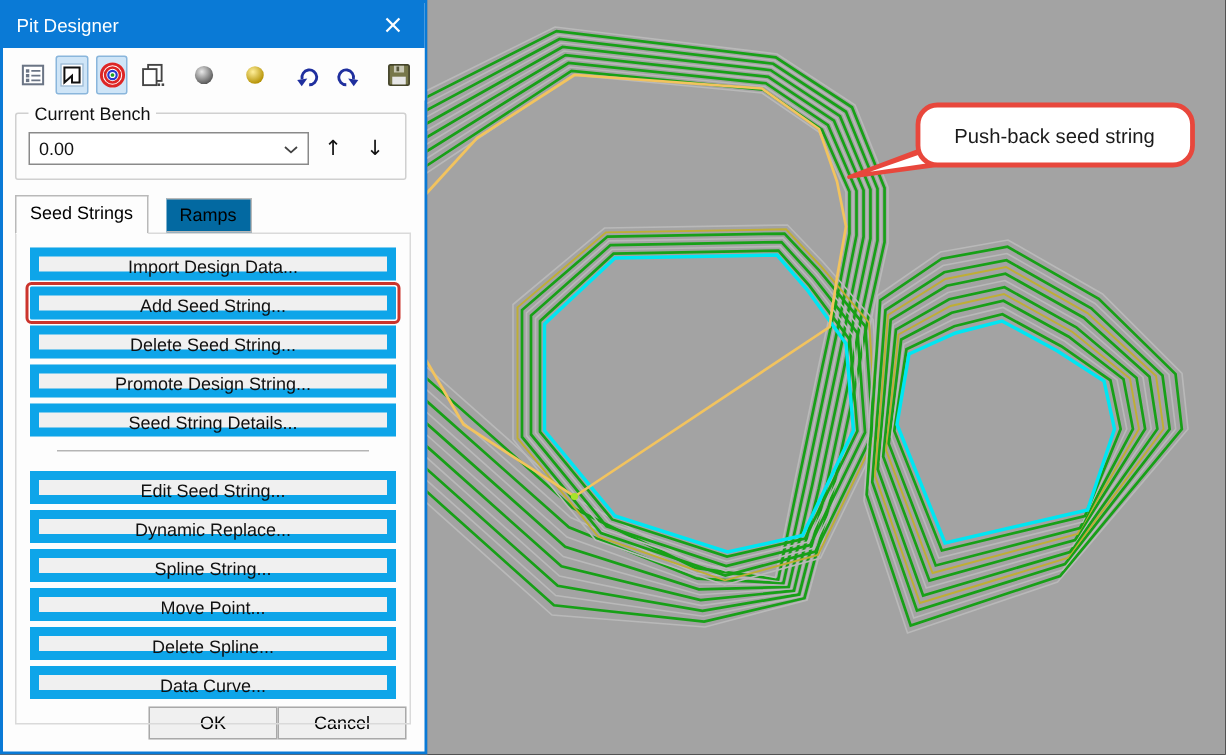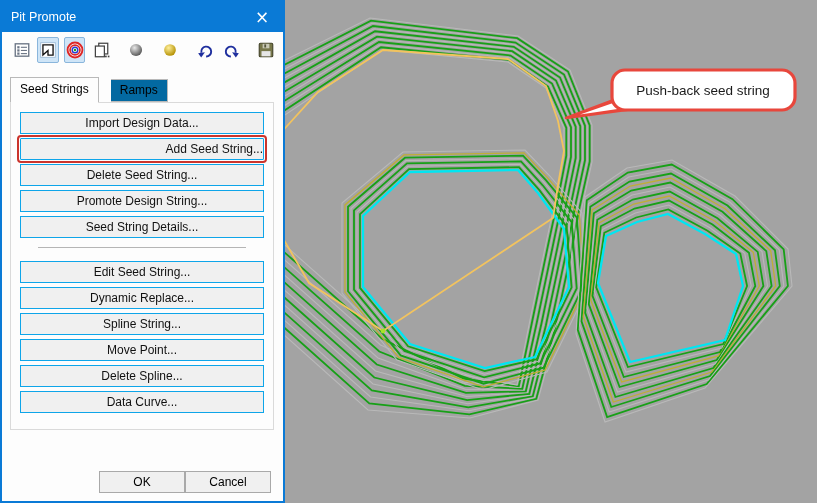--- a/index.html
+++ b/index.html
@@ -31,42 +31,42 @@
   .combo .val { flex:1; }
   .arrow-btn { width:24px; height:22px; border:none; background:transparent; font-size:14px;
     color:#111; font-family:"DejaVu Sans", sans-serif; cursor:pointer; }
 
   .tabs { display:flex; margin:10px 0 0 8px; position:relative; z-index:2;gap:12px; }
   .tab { font-size:12px; padding:3px 9px 4px 9px; border:1px solid #b9b9b9; cursor:pointer; }
   .tab.active { background:#fdfdfd; border-bottom:1px solid #fdfdfd; margin-bottom:-1px; padding-top:4px; }
   .tab.inactive { background:#0369a1; margin-top:2px; border-left:none; }
   .tabpage { margin:0 9px 0 8px; border:1px solid #dadada; padding:9px 9px 12px 9px; position:relative; z-index:1; }
   .tool-btn { display:block; width:100%; height:22px; margin-bottom:4px; background:#f0f0f0;
-    border:1px solid #0ea5e9; font-size:12px; font-family:"Liberation Sans", sans-serif;
+    border:6px solid #0ea5e9; font-size:12px; font-family:"Liberation Sans", sans-serif;
     color:#111; cursor:pointer; }
-  .tool-btn.highlighted { outline:2px solid #cb342c; outline-offset:1px; border-radius:1px;text-align:right; }
+  .tool-btn.highlighted { outline:2px solid #cb342c; outline-offset:1px; border-radius:1px; }
   .group-sep { border:none; border-top:1px solid #b5b5b5; margin:9px 18px 13px 18px; }
   .footer { position:absolute; left:0; right:0; bottom:8px; display:flex; justify-content:flex-end;
     padding-right:12px; }
   .dlg-btn { width:86px; height:22px; background:#f0f0f0; border:1px solid #a9a9a9;
     font-size:12px; font-family:"Liberation Sans", sans-serif; cursor:pointer; }
 
   
   .viewport { position:absolute; left:285px; top:0; width:532px; height:503px; background:#a3a3a3; }
   .viewport svg { display:block; }
   .callout-text { font-size:13.5px; fill:#1a1a1a; font-family:"Liberation Sans", sans-serif; }
 </style>
 </head>
 <body>
 
 <div class="stage">
 
   <div class="dialog">
     <div class="titlebar">
-      <span class="t">Pit Promote</span>
+      <span class="t">Pit Designer</span>
       <button class="close-btn">×</button>
     </div>
 
     <div class="toolbar">
       <button class="tb-btn">
         <span>
             <svg width="18" height="18" viewBox="0 0 16 16">
               <rect x="2" y="2.5" width="12" height="11" fill="#fff" stroke="#6b7585" stroke-width="1.2"></rect>
               <rect x="3.8" y="4.6" width="2" height="2" fill="#6b7585"></rect>
               <line x1="7" y1="5.6" x2="12.4" y2="5.6" stroke="#6b7585" stroke-width="1"></line>
@@ -159,20 +159,33 @@
             <svg width="18" height="18" viewBox="0 0 16 16">
               <rect x="2" y="2" width="12" height="12" rx="1" fill="#77774a" stroke="#44442a" stroke-width="1"></rect>
               <rect x="5" y="2.5" width="6" height="4" fill="#c8c8b4"></rect>
               <rect x="6.5" y="3" width="1.6" height="2.8" fill="#55553a"></rect>
               <rect x="4" y="9" width="8" height="4.6" fill="#e6e6e6"></rect>
             </svg>
           </span>
       </button>
     </div>
 
+    <div class="groupbox">
+      <span class="gb-label">Current Bench</span>
+      <div class="bench-row">
+        <div class="combo">
+          <span class="val">0.00</span>
+          <span><svg width="10" height="6" viewBox="0 0 10 6">
+                <path d="M1 1 L5 4.6 L9 1" fill="none" stroke="#444" stroke-width="1.2"></path>
+              </svg></span>
+        </div>
+        <button class="arrow-btn">↑</button>
+        <button class="arrow-btn">↓</button>
+      </div>
+    </div>
 
     <div class="tabs">
       <div class="tab active">Seed Strings</div>
       <div class="tab inactive">Ramps</div>
     </div>
 
     <div class="tabpage">
       <div id="btn-group-1">
           <button type="button" class="tool-btn">Import Design Data...</button>
           <button type="button" class="tool-btn highlighted">Add Seed String...</button>

